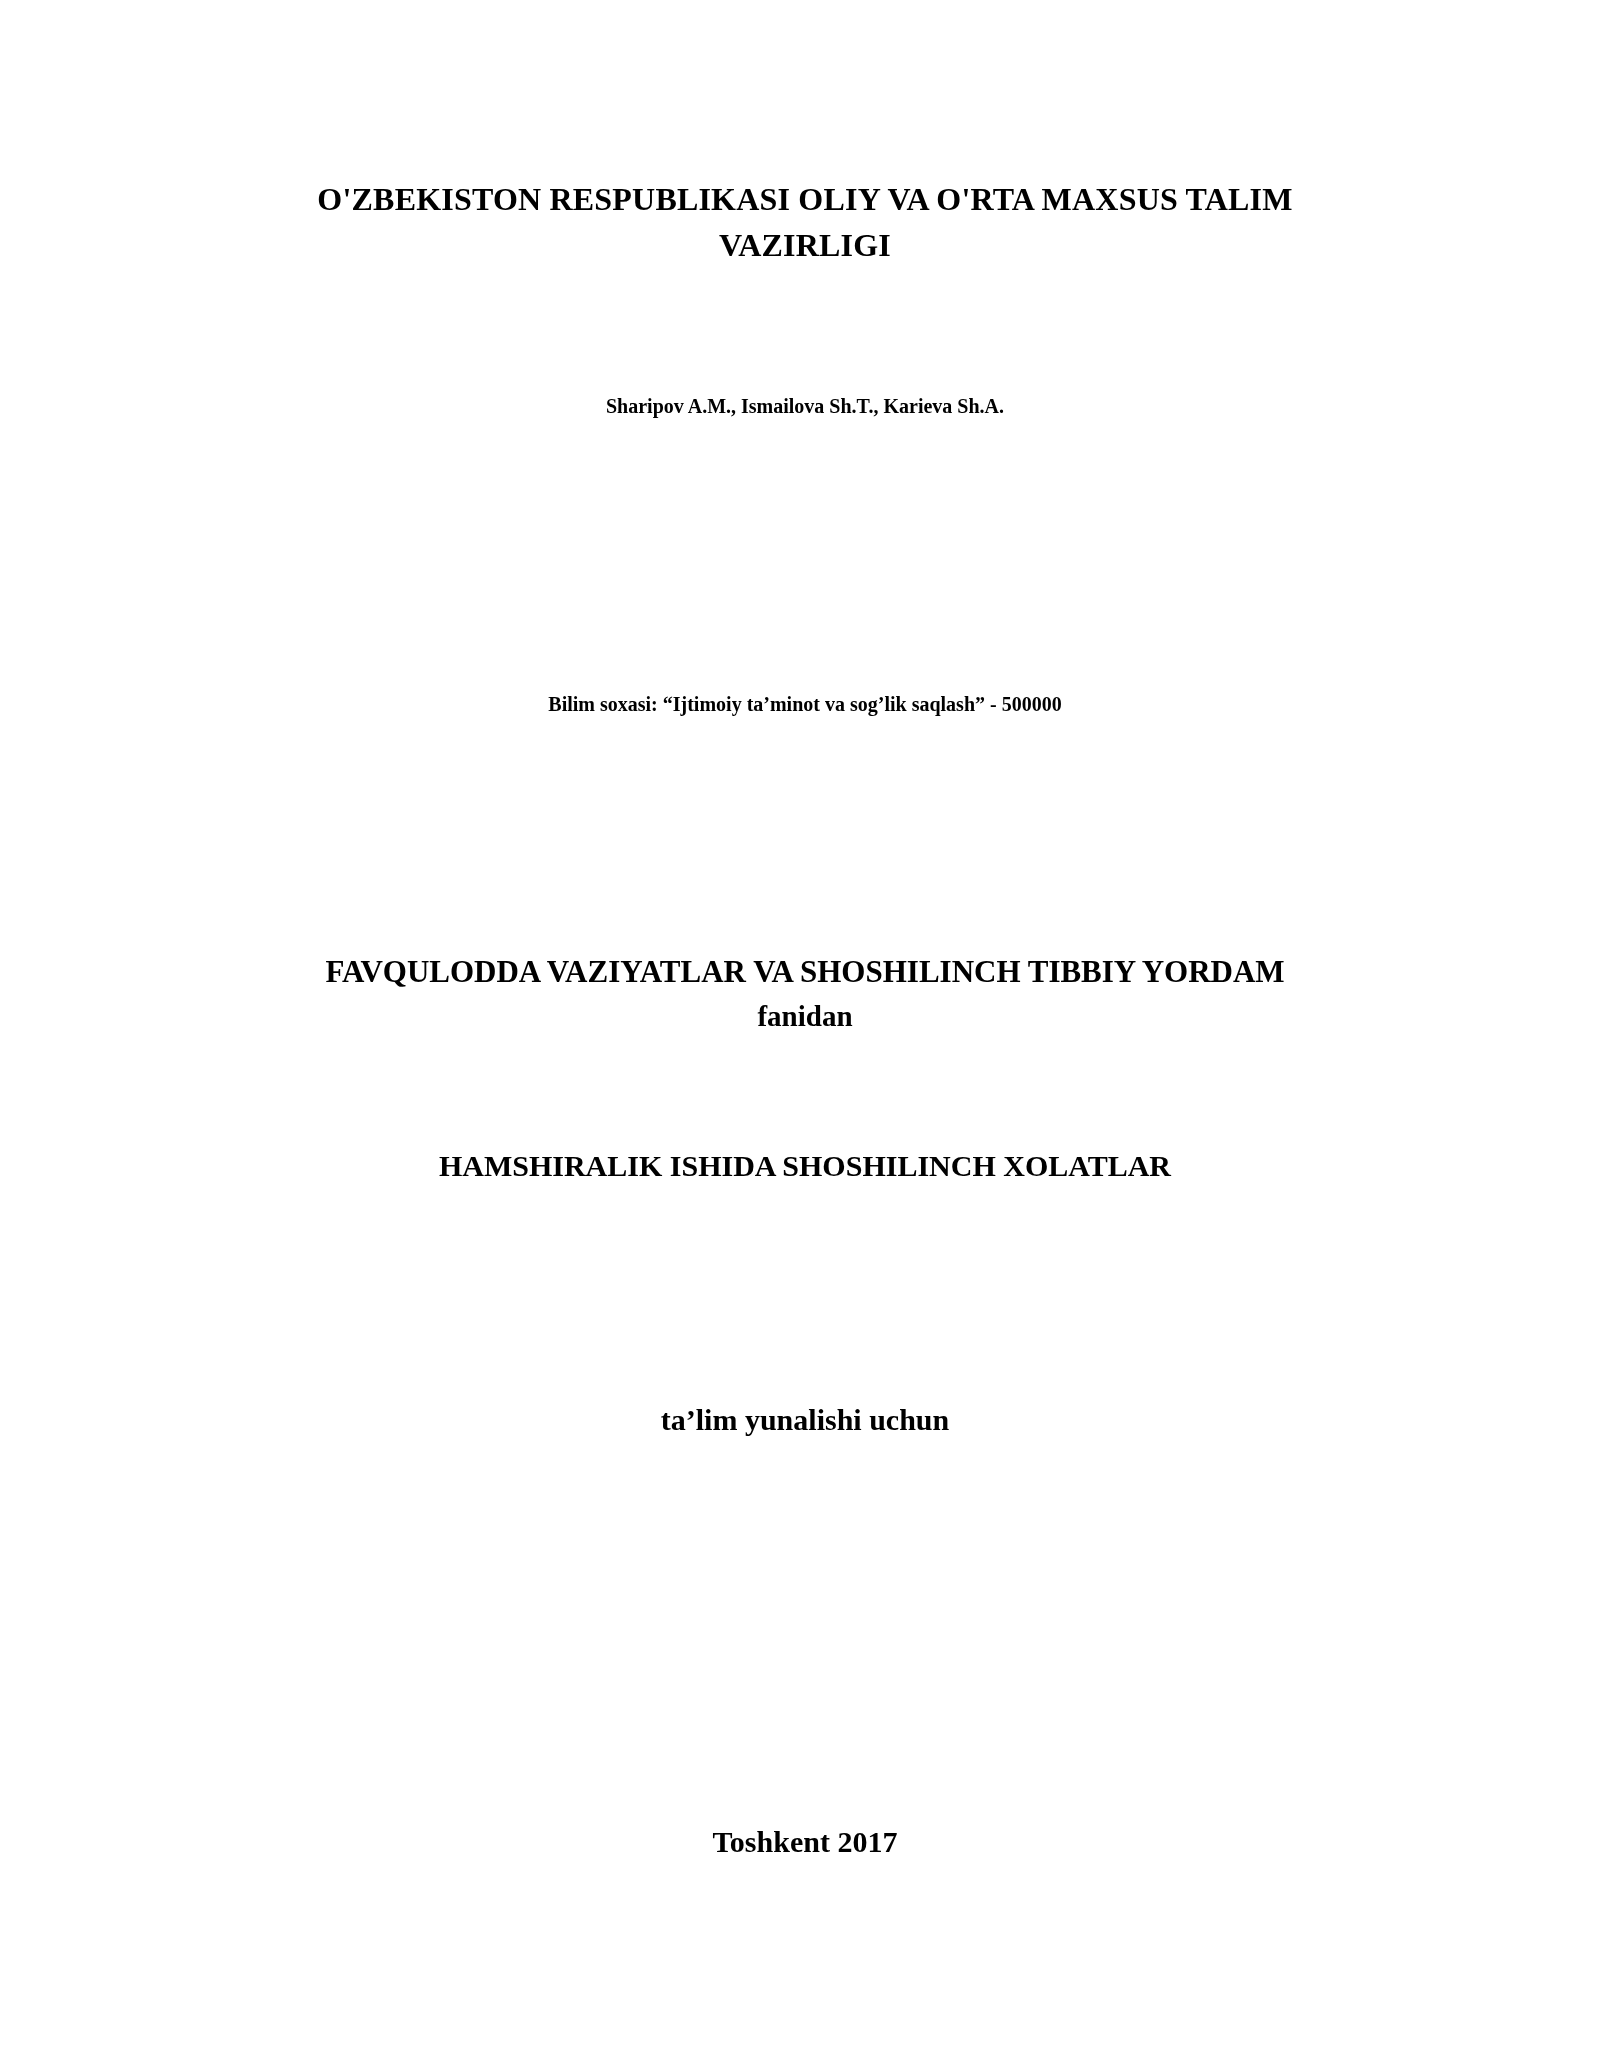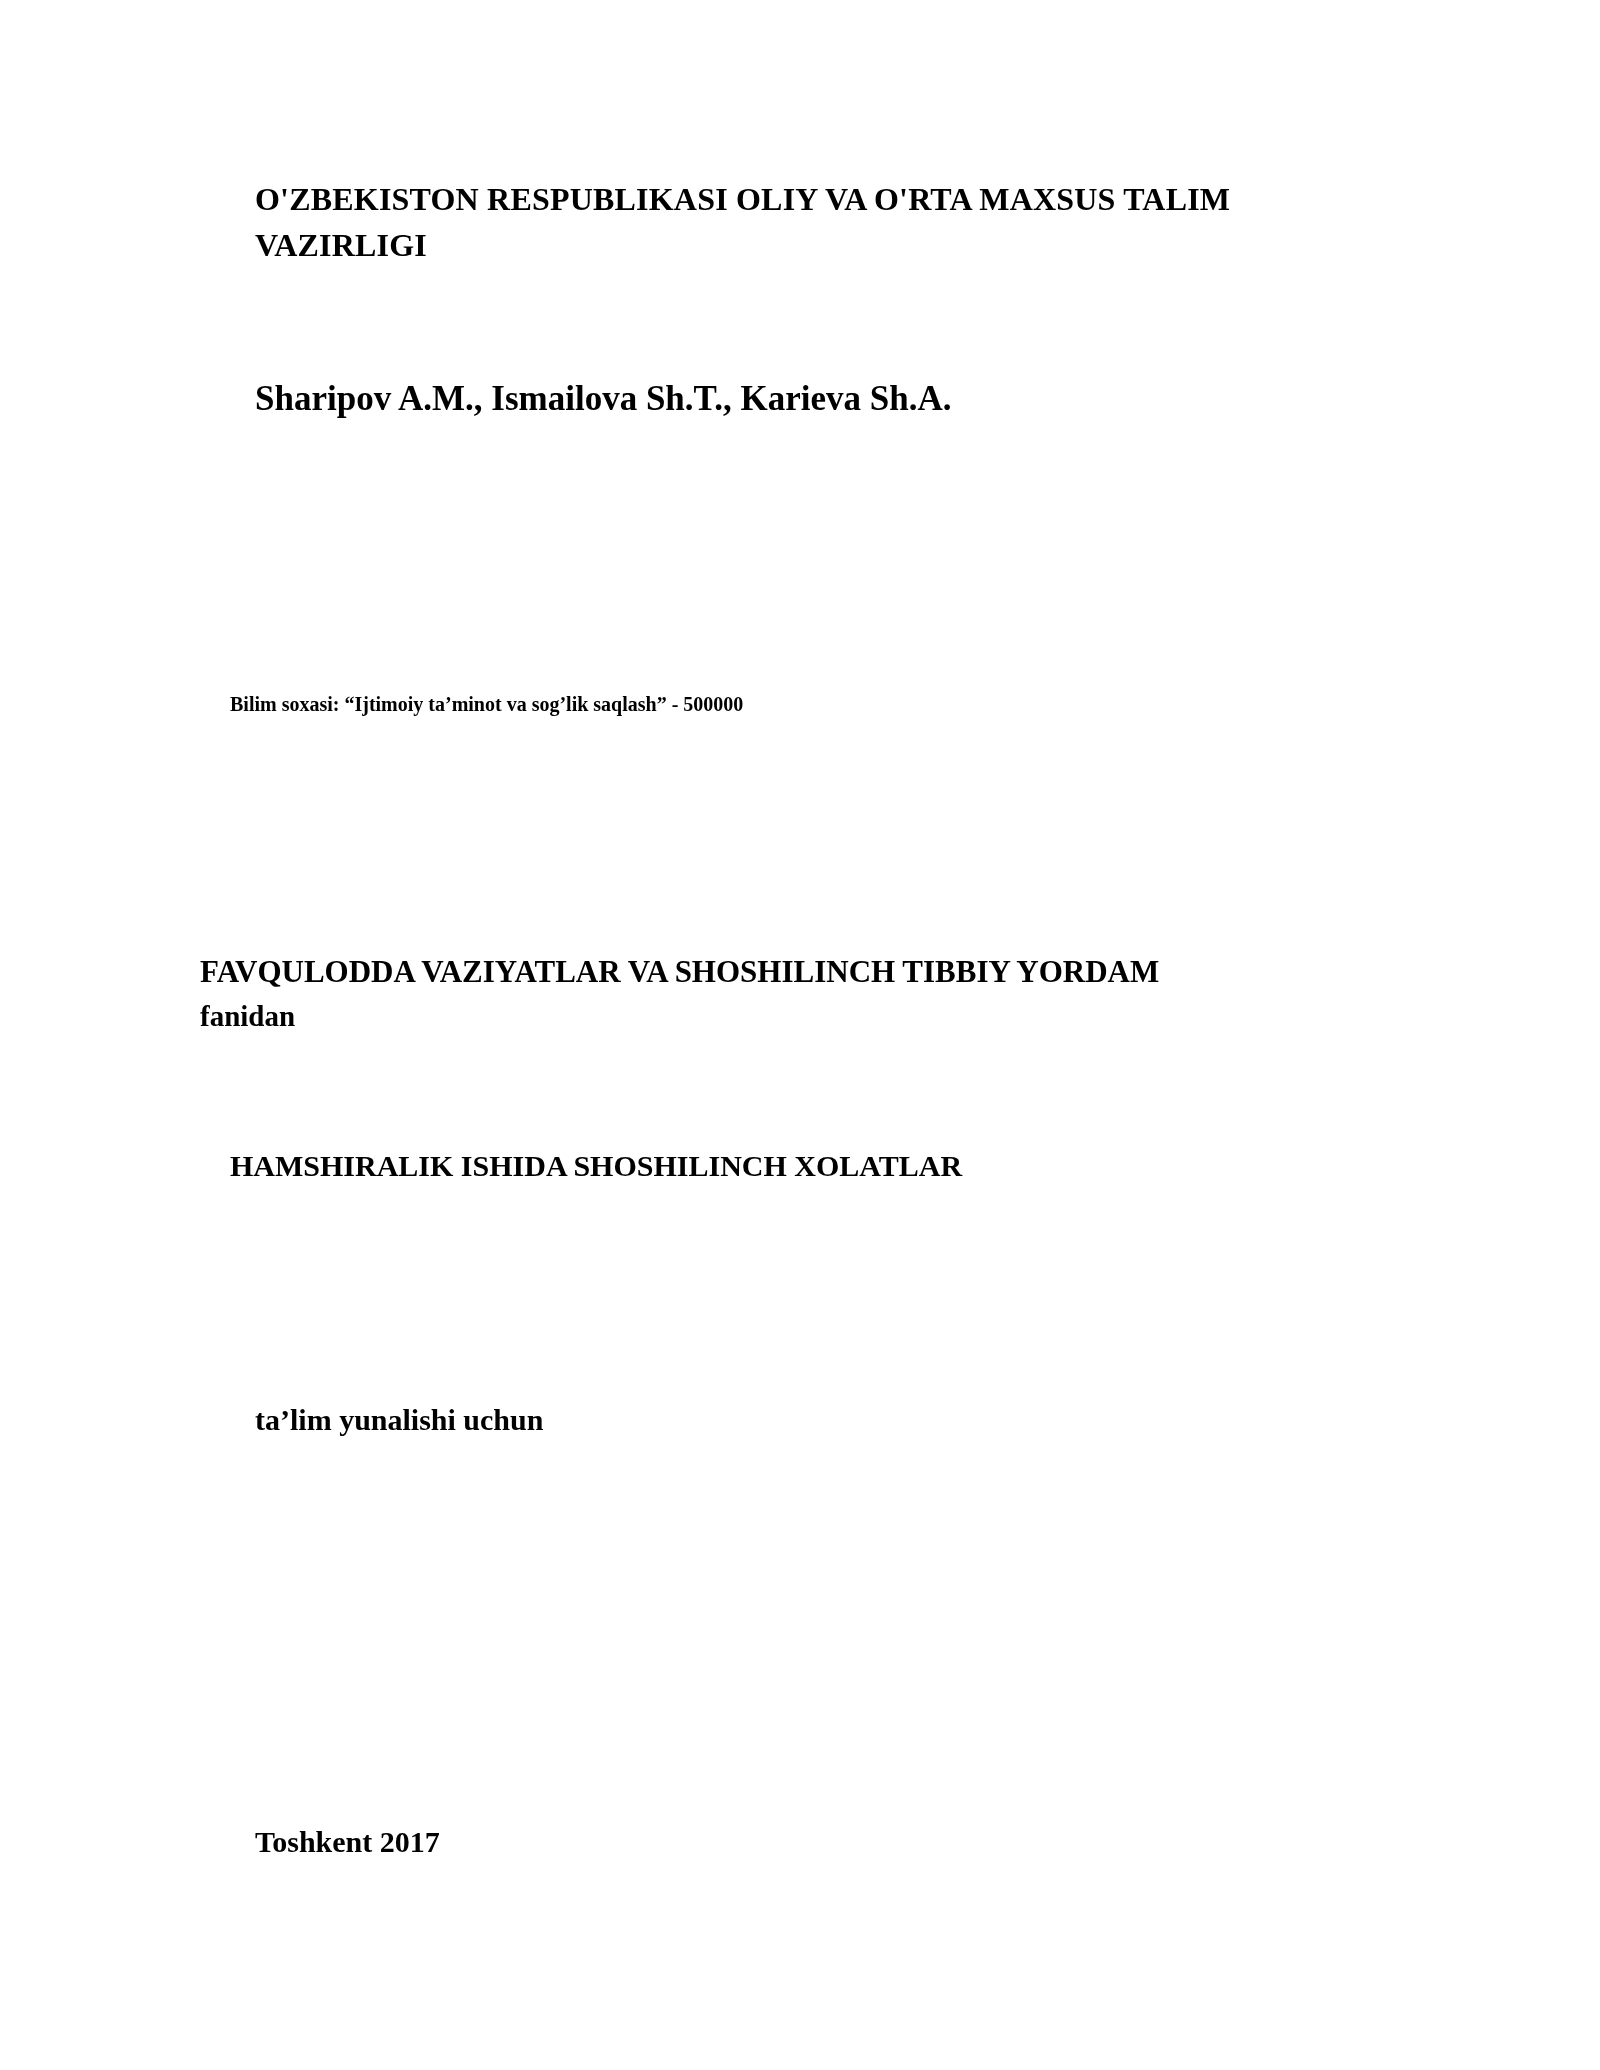--- a/index.html
+++ b/index.html
@@ -18,38 +18,38 @@
     overflow: hidden;
   }
   .content {
     position: absolute;
     left: 200px;
     top: 0;
     width: 1210px;
     height: 2070px;
   }
   .line {
-    text-align: left;
+    text-align: center;
     font-weight: bold;
     line-height: 1.45;
   }
   .ministry {
     position: absolute;
     left: 55px;
     top: 176px;
     width: 1100px;
     font-size: 32px;
     letter-spacing: 0.2px;
   }
   .authors {
     position: absolute;
     left: 55px;
-    top: 374px;
+    top: 392px;
     width: 1100px;
-    font-size: 35px;
+    font-size: 20px;
   }
   .field {
     position: absolute;
     left: 30px;
     top: 690px;
     width: 1150px;
     font-size: 20px;
   }
   .subject {
     position: absolute;

